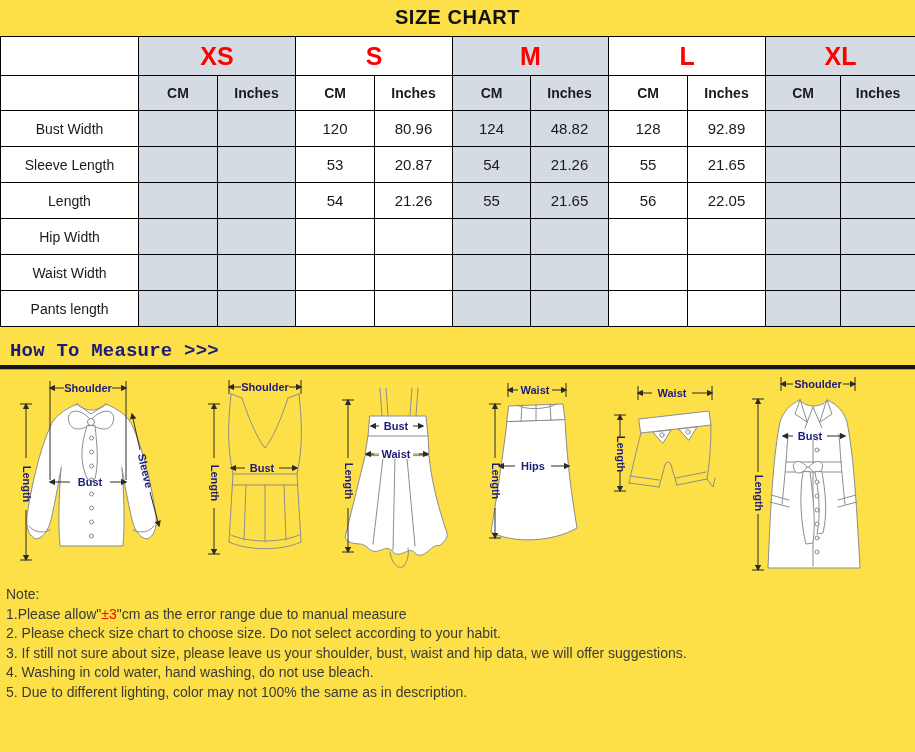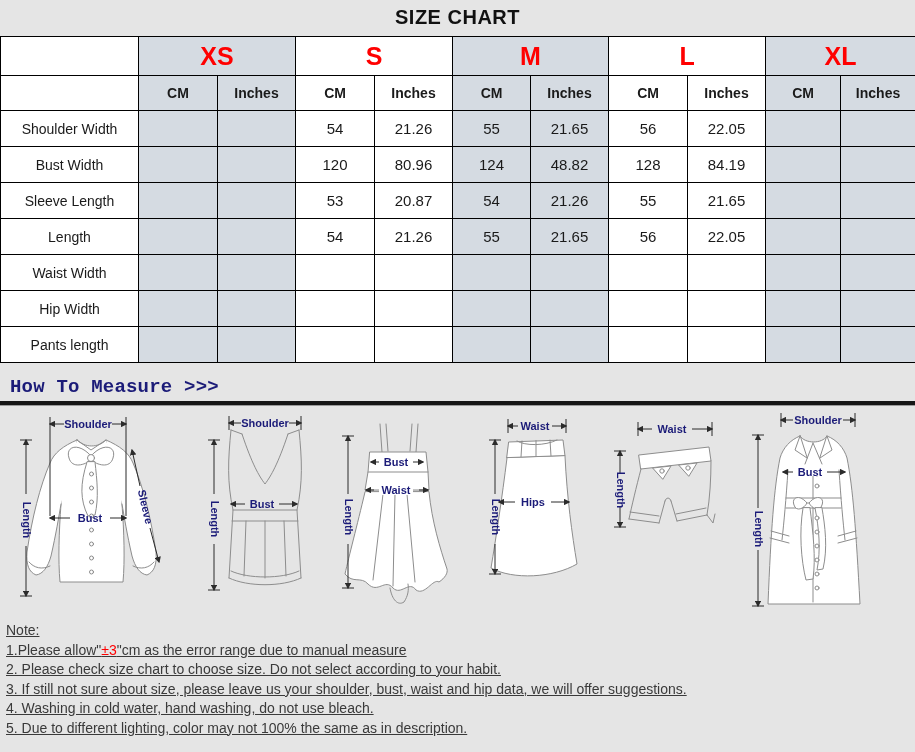--- a/index.html
+++ b/index.html
@@ -1,37 +1,37 @@
 <!DOCTYPE html>
 <html><head>
 <meta charset="utf-8">
 <style>
   html,body{margin:0;padding:0;background:#fff;}
   body{width:915px;font-family:"Liberation Sans",sans-serif;color:#000;}
-  .page{position:relative;width:915px;height:752px;overflow:hidden;background:#e5e5e5;}
+  .page{position:relative;width:915px;height:752px;overflow:hidden;background:#fde047;}
 
   .title{padding:6px 0 7px;text-align:center;font-size:20px;font-weight:bold;letter-spacing:.5px;color:#111;}
 
   table.size-chart{border-collapse:collapse;table-layout:fixed;width:915px;border-radius:6px;}
   .size-chart th,.size-chart td{border:1px solid #000;text-align:center;vertical-align:middle;padding:0;overflow:hidden;background:#fff;}
   .size-chart .shade{background:#d5dbe2;}
   .size-chart tr.size-row th{height:38px;font-size:25px;font-weight:bold;color:#ff0000;}
   .size-chart tr.unit-row th{height:34px;font-size:14px;font-weight:bold;color:#1a1a1a;}
   .size-chart tbody td{height:35px;font-size:15px;color:#1a1a1a;}
   .size-chart tbody td.rlabel{font-size:14px;}
 
   .howto{margin:13px 0 3px 10px;font-size:19px;font-weight:bold;color:#1b1b78;letter-spacing:.2px;font-family:Liberation Mono, monospace;}
   .rule{height:4px;background:#161616;border-bottom:1px solid #9a9a9a;}
 
   .garms{display:flex;justify-content:space-between;align-items:flex-start;padding:4px 3px 0 4px;height:210px;gap:22px;}
   svg.garm{display:block;flex:0 0 auto;}
   .lbl{font:bold 11px "Liberation Sans",sans-serif;fill:#1b1b78;text-anchor:middle;}
   .lbl.start{text-anchor:start;}
 
-  .notes{padding:1px 0 0 6px;font-size:14px;line-height:19.5px;color:#3a3a3a;text-decoration:underline;}
+  .notes{padding:1px 0 0 6px;font-size:14px;line-height:19.5px;color:#3a3a3a;}
   .notes .red{color:#ff0000;}
 </style>
 </head>
 <body>
 
 <div class="page">
 
   <div class="title">SIZE CHART</div>
 
   <table class="size-chart">
@@ -66,86 +66,73 @@
         <th class="shade">CM</th>
         <th class="shade">Inches</th>
         <th>CM</th>
         <th>Inches</th>
         <th class="shade">CM</th>
         <th class="shade">Inches</th>
       </tr>
     </thead>
     <tbody>
       <tr>
-        <td class="rlabel">Shoulder Width</td>
+        <td class="rlabel">Bust Width</td>
+        <td class="shade"></td>
+        <td class="shade"></td>
+        <td>120</td>
+        <td>80.96</td>
+        <td class="shade">124</td>
+        <td class="shade">48.82</td>
+        <td>128</td>
+        <td>92.89</td>
+        <td class="shade"></td>
+        <td class="shade"></td>
+      </tr>
+      <tr>
+        <td class="rlabel">Sleeve Length</td>
+        <td class="shade"></td>
+        <td class="shade"></td>
+        <td>53</td>
+        <td>20.87</td>
+        <td class="shade">54</td>
+        <td class="shade">21.26</td>
+        <td>55</td>
+        <td>21.65</td>
+        <td class="shade"></td>
+        <td class="shade"></td>
+      </tr>
+      <tr>
+        <td class="rlabel">Length</td>
         <td class="shade"></td>
         <td class="shade"></td>
         <td>54</td>
         <td>21.26</td>
         <td class="shade">55</td>
         <td class="shade">21.65</td>
         <td>56</td>
         <td>22.05</td>
         <td class="shade"></td>
         <td class="shade"></td>
       </tr>
       <tr>
-        <td class="rlabel">Bust Width</td>
-        <td class="shade"></td>
-        <td class="shade"></td>
-        <td>120</td>
-        <td>80.96</td>
-        <td class="shade">124</td>
-        <td class="shade">48.82</td>
-        <td>128</td>
-        <td>84.19</td>
-        <td class="shade"></td>
-        <td class="shade"></td>
-      </tr>
-      <tr>
-        <td class="rlabel">Sleeve Length</td>
-        <td class="shade"></td>
-        <td class="shade"></td>
-        <td>53</td>
-        <td>20.87</td>
-        <td class="shade">54</td>
-        <td class="shade">21.26</td>
-        <td>55</td>
-        <td>21.65</td>
-        <td class="shade"></td>
-        <td class="shade"></td>
-      </tr>
-      <tr>
-        <td class="rlabel">Length</td>
-        <td class="shade"></td>
-        <td class="shade"></td>
-        <td>54</td>
-        <td>21.26</td>
-        <td class="shade">55</td>
-        <td class="shade">21.65</td>
-        <td>56</td>
-        <td>22.05</td>
+        <td class="rlabel">Hip Width</td>
+        <td class="shade"></td>
+        <td class="shade"></td>
+        <td></td>
+        <td></td>
+        <td class="shade"></td>
+        <td class="shade"></td>
+        <td></td>
+        <td></td>
         <td class="shade"></td>
         <td class="shade"></td>
       </tr>
       <tr>
         <td class="rlabel">Waist Width</td>
-        <td class="shade"></td>
-        <td class="shade"></td>
-        <td></td>
-        <td></td>
-        <td class="shade"></td>
-        <td class="shade"></td>
-        <td></td>
-        <td></td>
-        <td class="shade"></td>
-        <td class="shade"></td>
-      </tr>
-      <tr>
-        <td class="rlabel">Hip Width</td>
         <td class="shade"></td>
         <td class="shade"></td>
         <td></td>
         <td></td>
         <td class="shade"></td>
         <td class="shade"></td>
         <td></td>
         <td></td>
         <td class="shade"></td>
         <td class="shade"></td>

